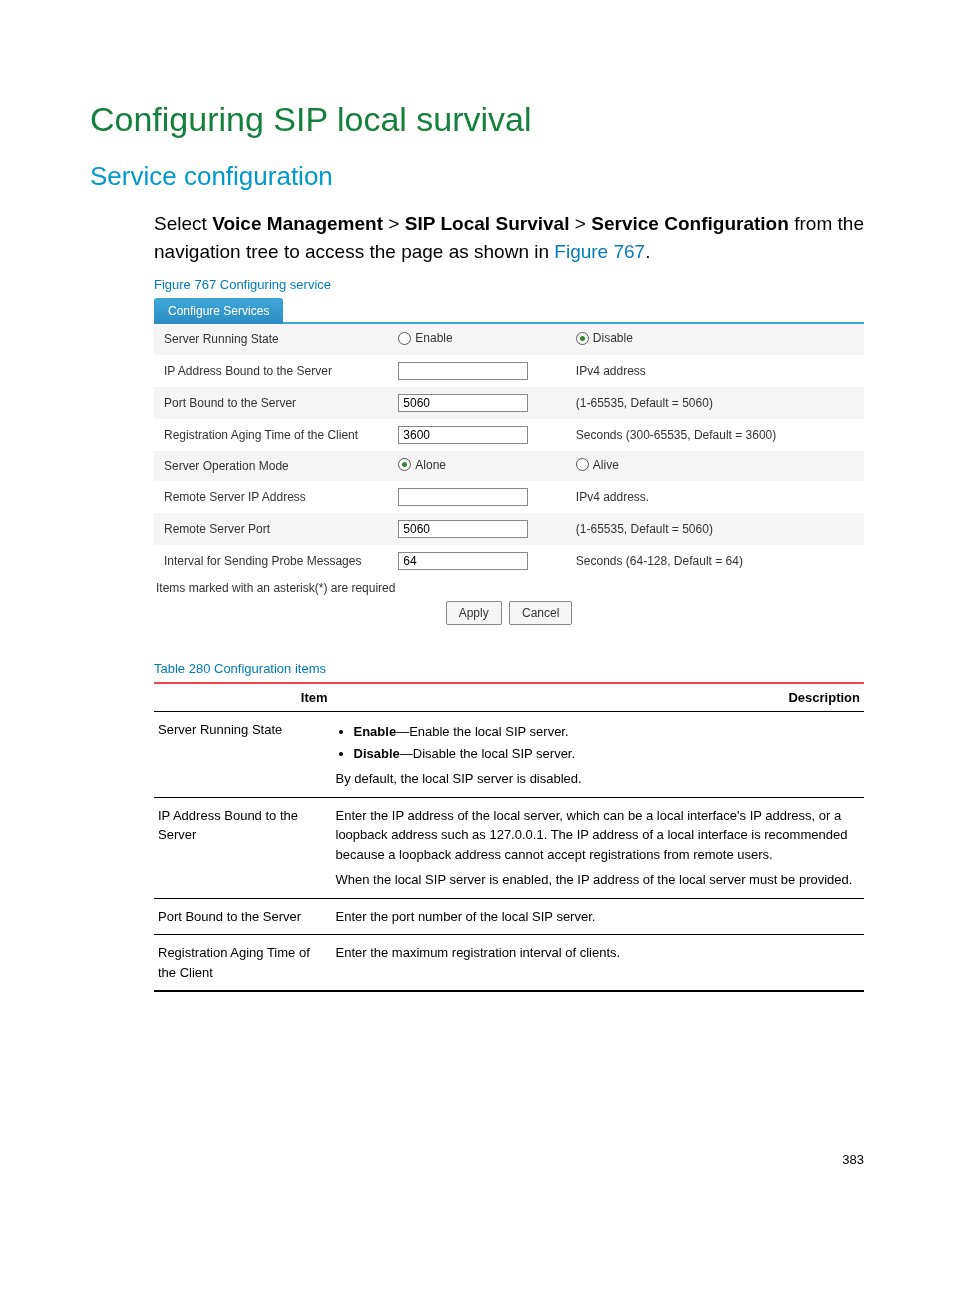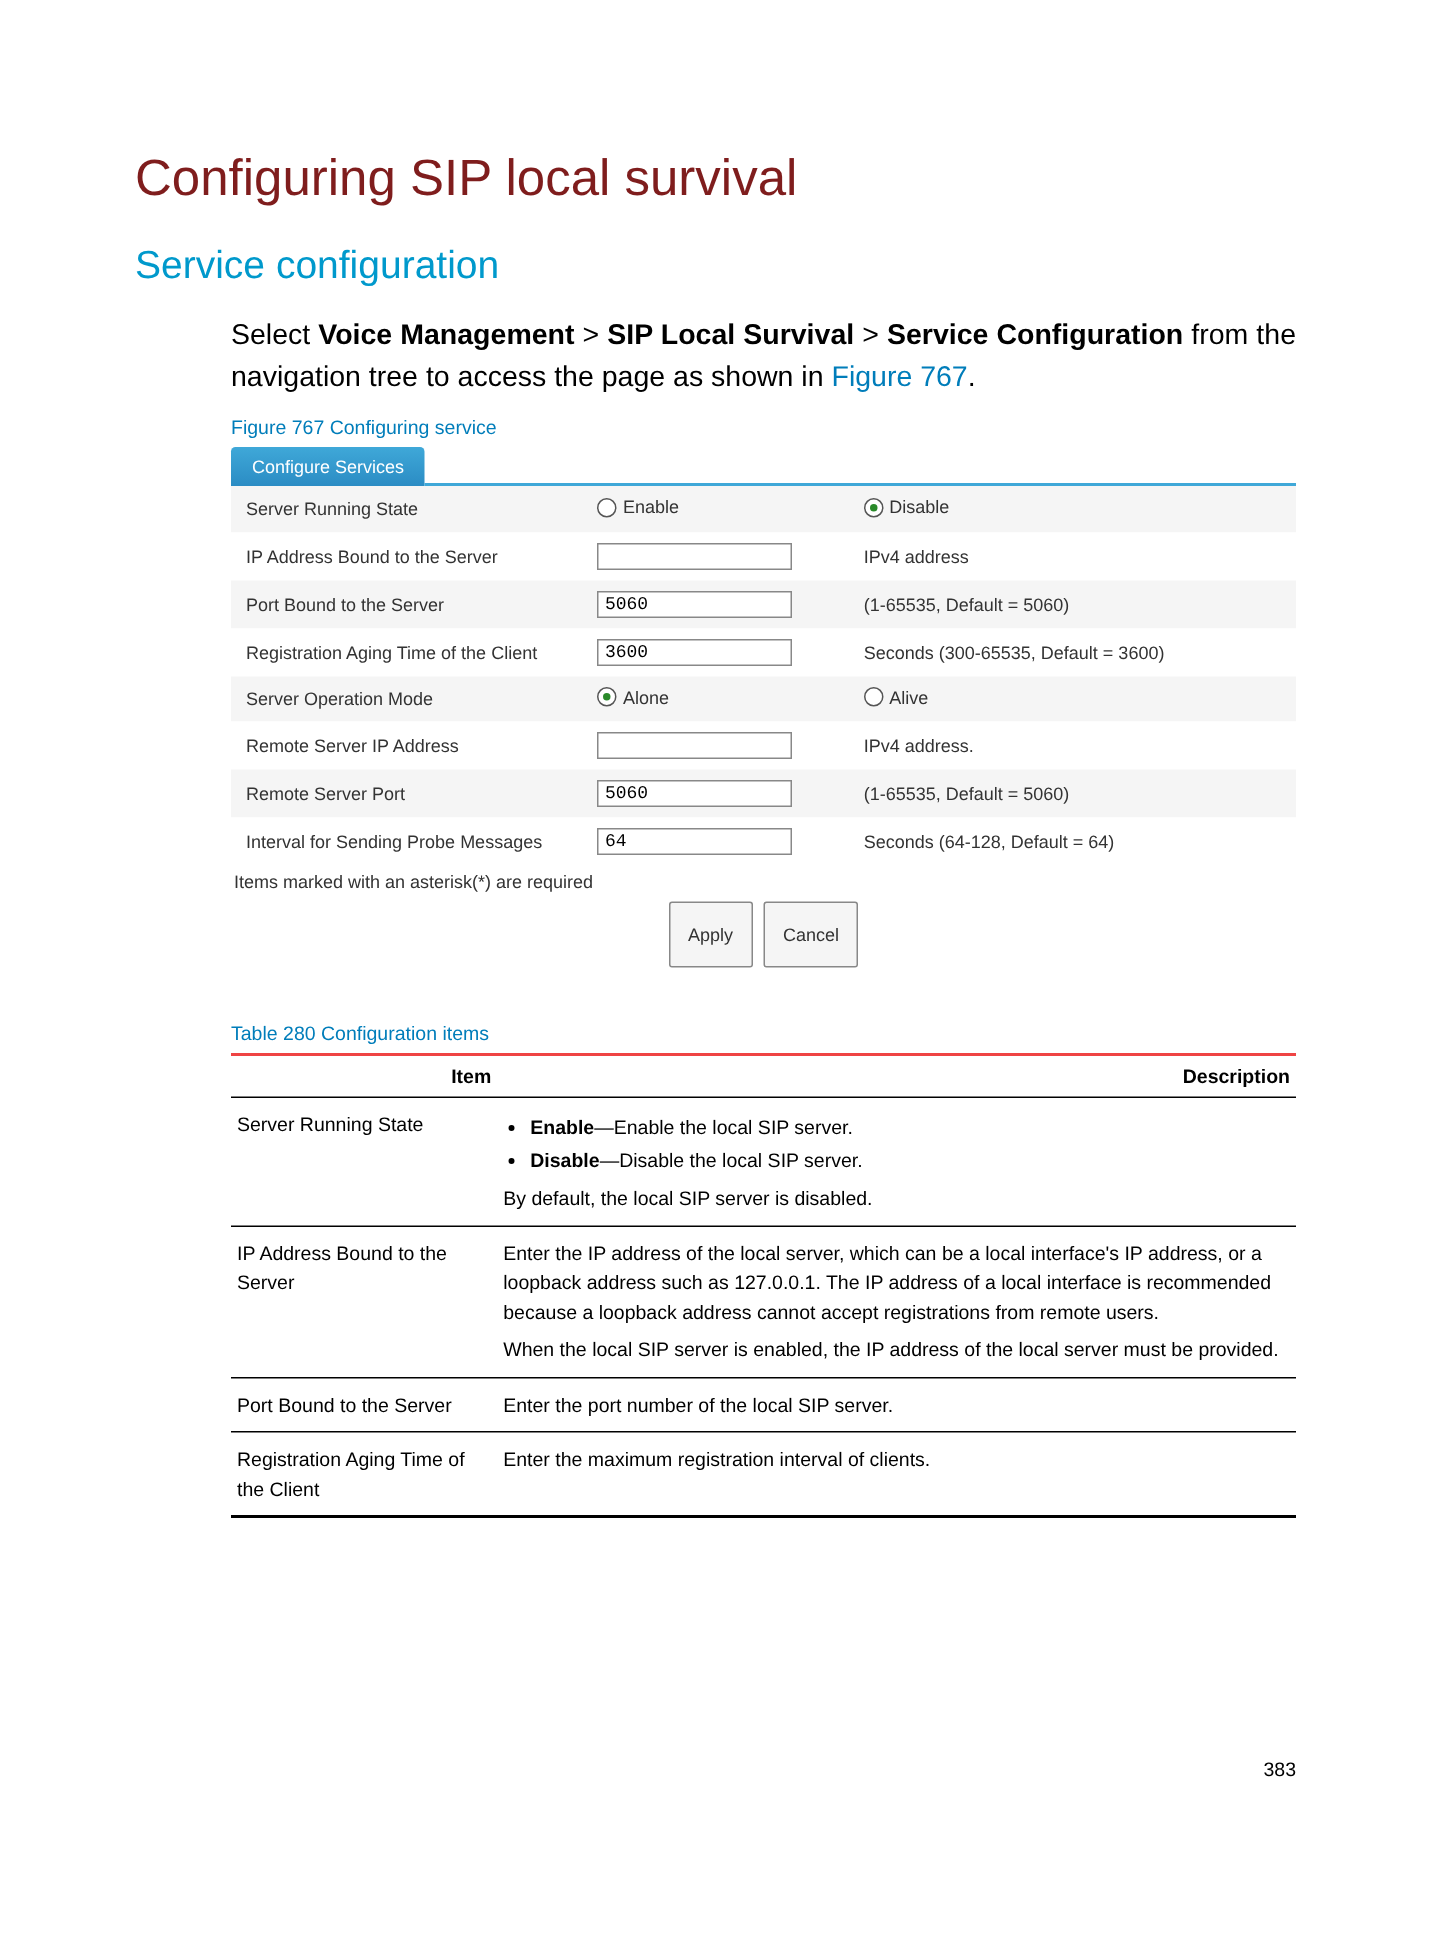--- a/index.html
+++ b/index.html
@@ -9,21 +9,21 @@
     background: #fff;
     color: #000;
     width: 954px;
   }
   .page {
     padding: 100px 90px 60px 90px;
   }
   h1 {
     font-family: "Segoe UI Light", "Segoe UI", Arial, sans-serif;
     font-weight: 300;
-    color: #7f1d1d;
+    color: #15803d;
     font-size: 34px;
     margin: 0 0 22px 0;
   }
   h2 {
     font-family: "Segoe UI Light", "Segoe UI", Arial, sans-serif;
     font-weight: 300;
     color: #0099cc;
     font-size: 26px;
     margin: 0 0 18px 0;
   }
@@ -73,38 +73,37 @@
   .form-table .c1 { width: 33%; }
   .form-table .c2 { width: 25%; }
   .form-table .c3 { width: 42%; }
   .txt-input {
     width: 120px;
     height: 16px;
     border: 1px solid #888;
     background: #fff;
     font-size: 12px;
     padding: 0 4px;
-    font-family: Liberation Mono, monospace;
   }
   .radio-wrap { display: inline-flex; align-items: center; gap: 4px; }
   .radio {
     width: 11px; height: 11px; border: 1px solid #555; border-radius: 50%;
     display: inline-block; position: relative; background:#fff;
   }
   .radio.checked::after {
     content: ""; position: absolute; width: 5px; height: 5px; background: #2a8a2a;
     border-radius: 50%; top: 3px; left: 3px;
   }
   .form-note { font-size: 12px; margin: 4px 0 4px 2px; }
   .btn-row { text-align: center; margin-top: 6px; }
   .fbtn {
     display: inline-block;
     border: 1px solid #888;
     background: #f5f5f5;
-    padding: 14px 12px;
+    padding: 4px 12px;
     font-size: 12px;
     margin: 0 2px;
     border-radius: 2px;
   }
 
   
   .desc-table {
     width: 100%;
     border-collapse: collapse;
     font-size: 13px;

